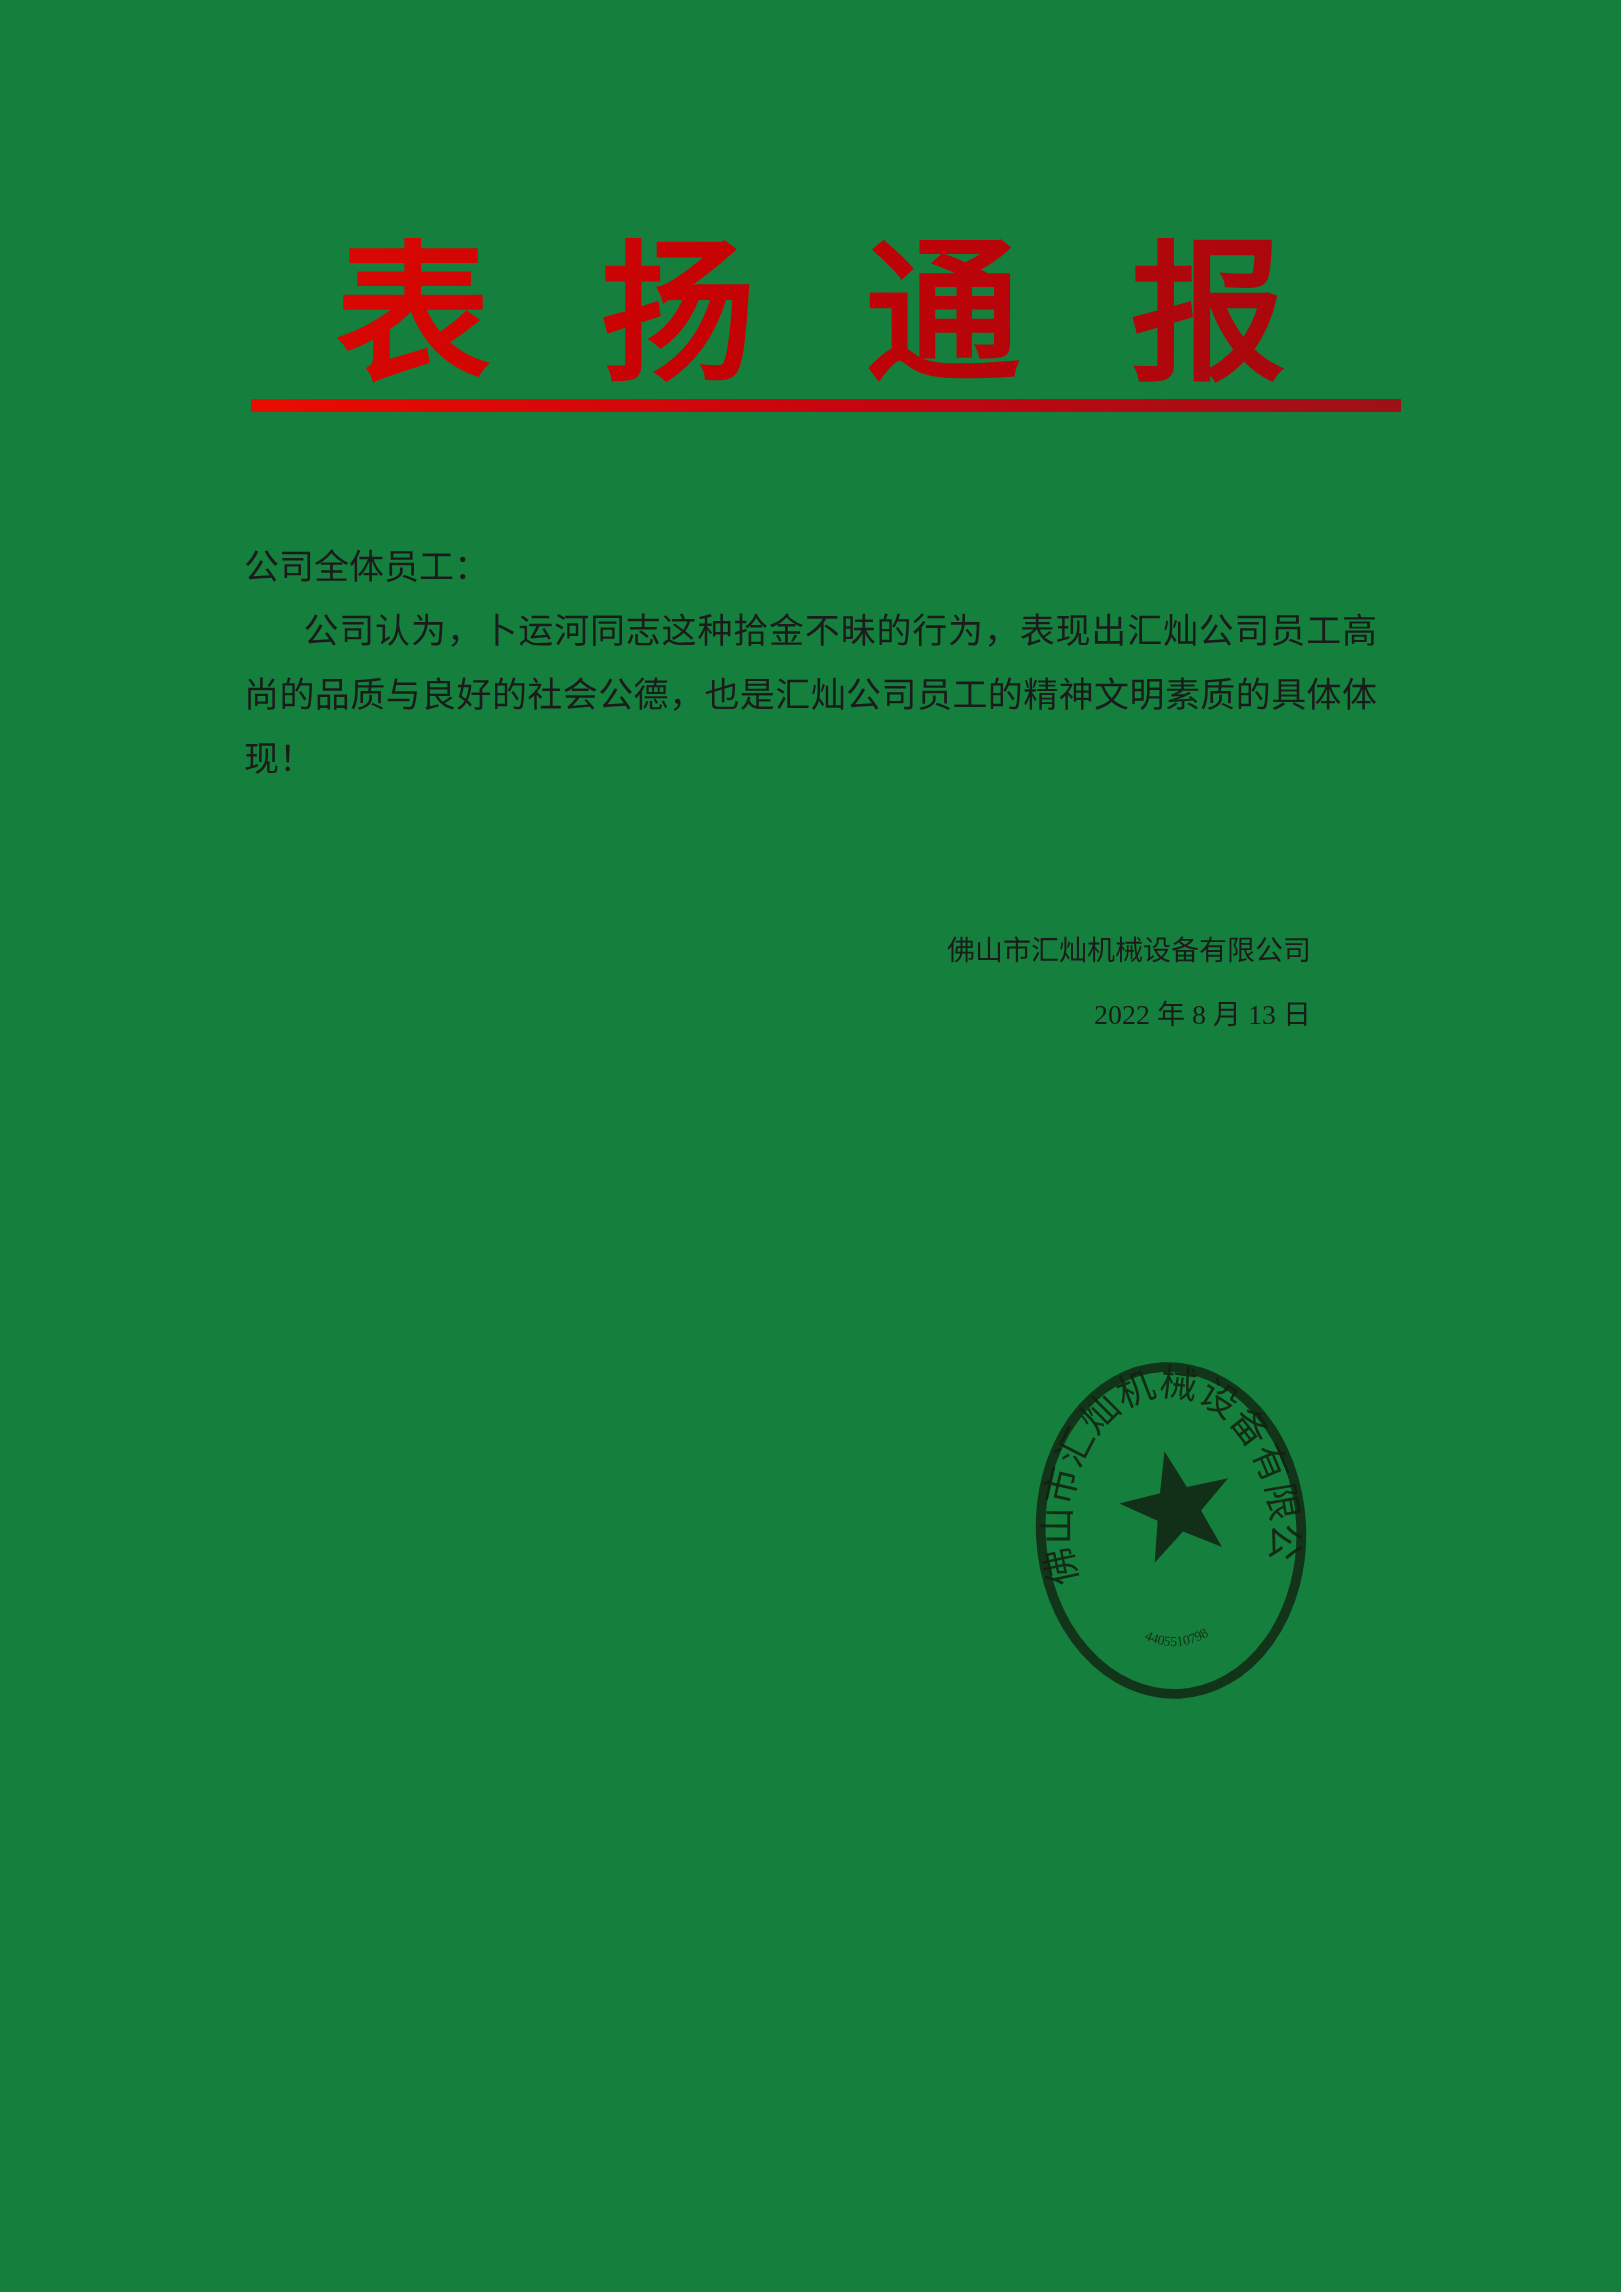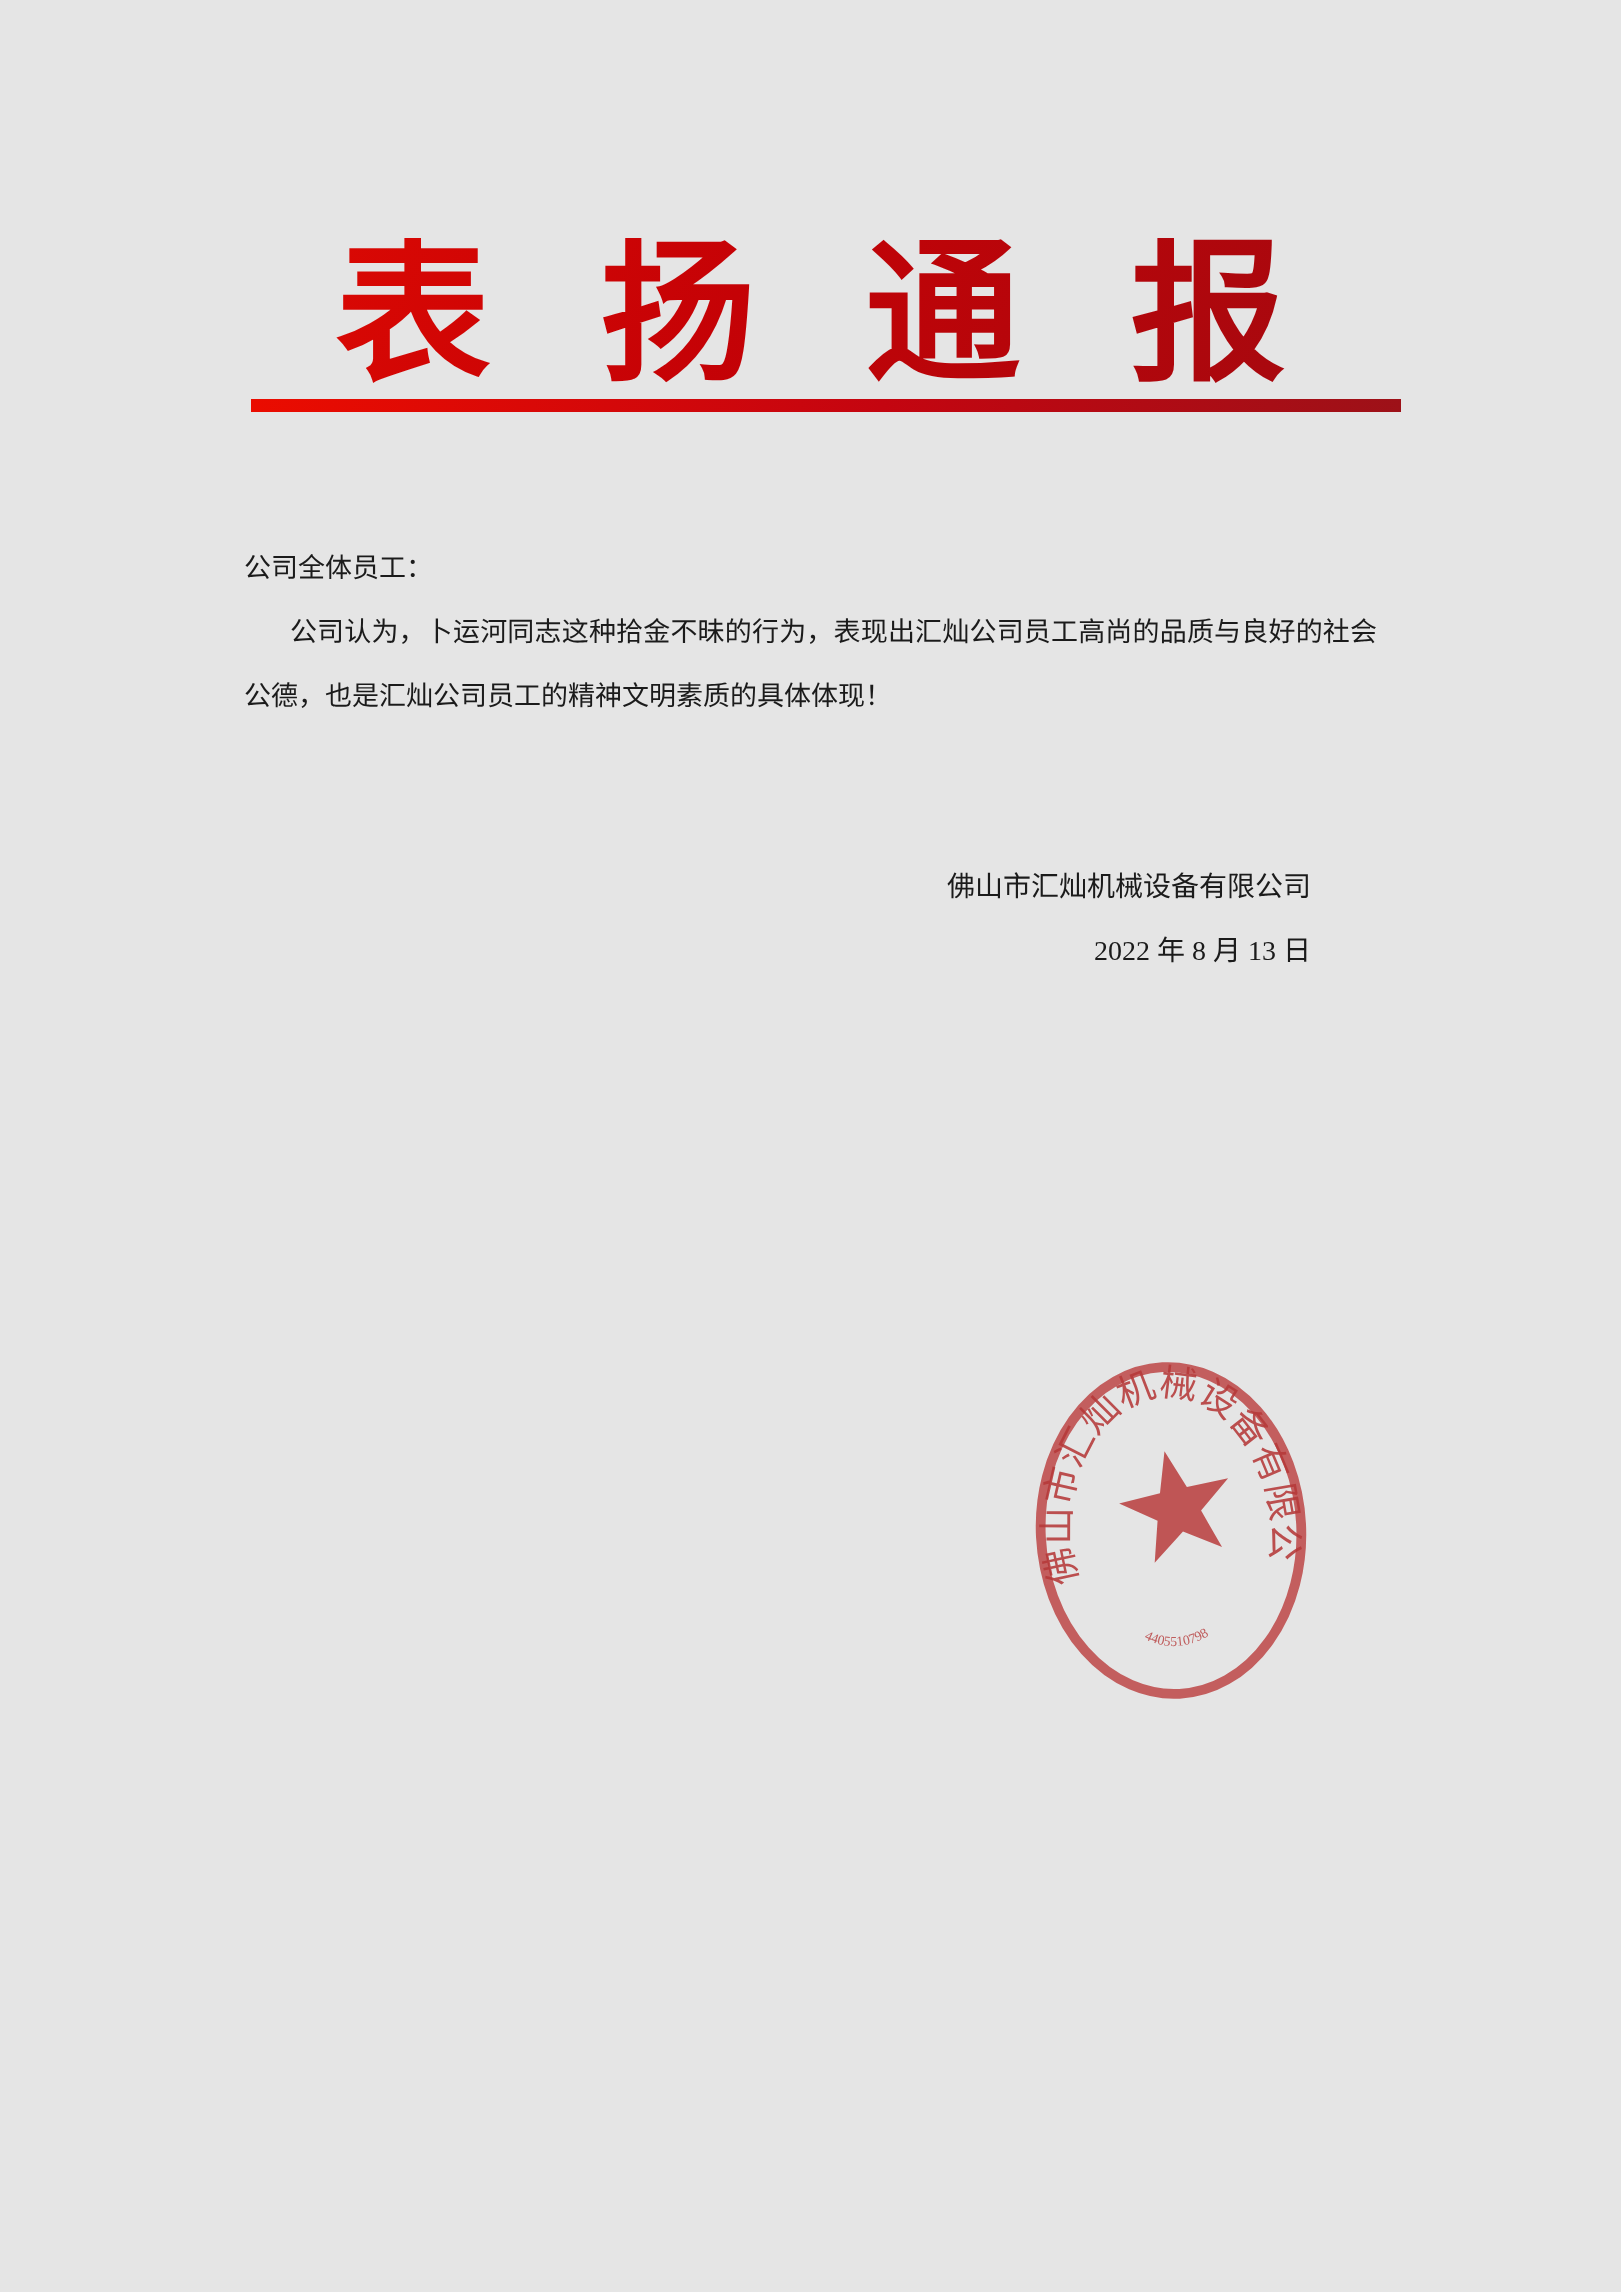--- a/index.html
+++ b/index.html
@@ -4,21 +4,21 @@
 <style>
   html, body {
     margin: 0;
     padding: 0;
     background: #ffffff;
   }
   .page {
     position: relative;
     width: 1621px;
     height: 2293px;
-    background: #e5e5e5;
+    background: #15803d;
     overflow: hidden;
     box-sizing: border-box;
     padding-top: 238px;
     font-family: "Liberation Serif", "DejaVu Serif", serif;
     color: #1b1b1b;
   }
   
   .title {
     margin: 0;
     height: 155px;
@@ -43,21 +43,21 @@
   .title-rule {
     margin: 5.9px 0 0 251px;
     width: 1150px;
     height: 12.7px;
     background: linear-gradient(90deg, #ea0c00 0%, #c40510 55%, #9d1118 100%);
   }
   
   .body-block {
     width: 1133px;
     margin: 124px auto 0 auto;
-    font-size: 27px;
+    font-size: 35px;
     line-height: 64px;
     text-align: justify;
   }
   .body-block p {
     margin: 0;
     padding: 0;
   }
   .para {
     text-indent: 1.7em;
   }

